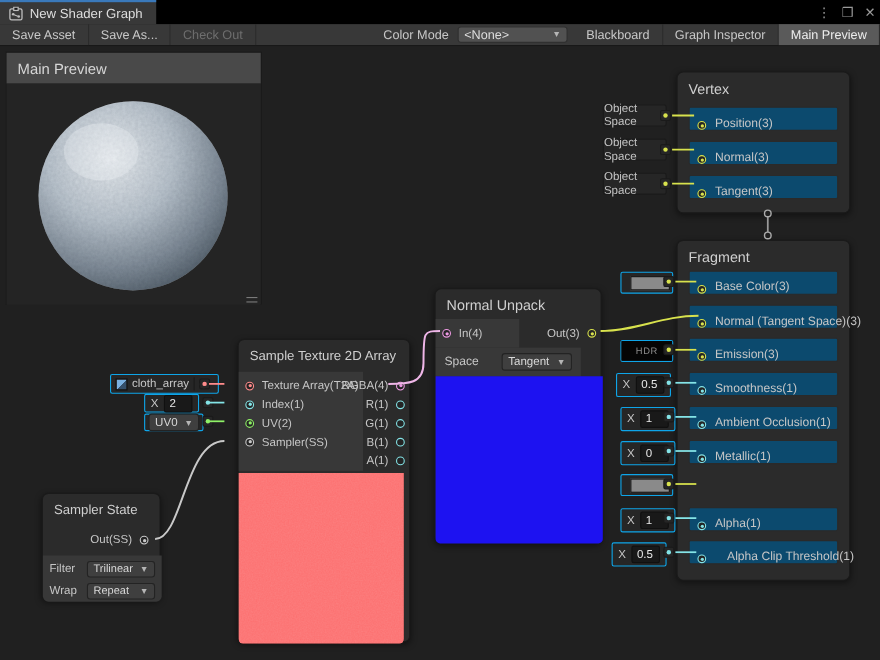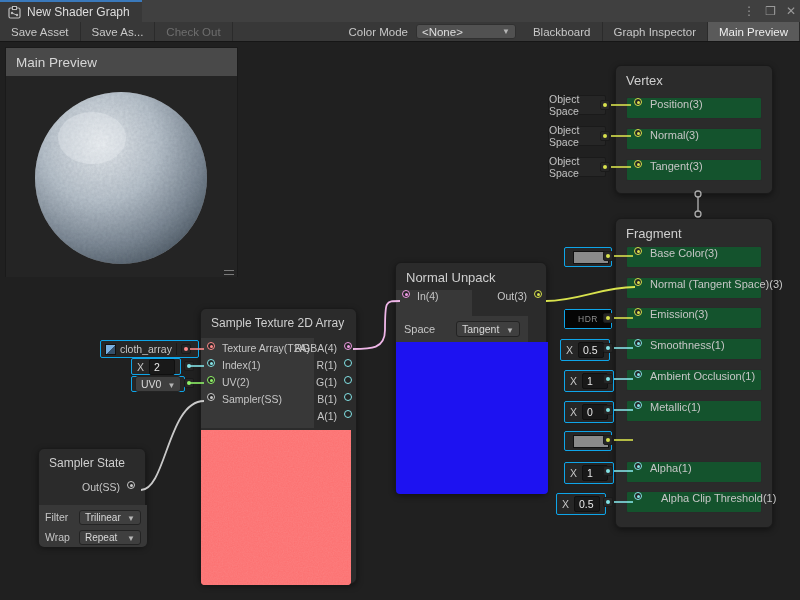--- a/index.html
+++ b/index.html
@@ -1,21 +1,21 @@
 <!DOCTYPE html>
 <html><head>
 <meta charset="utf-8">
 <style>
   * { margin:0; padding:0; box-sizing:border-box; }
   html,body { width:800px; height:600px; overflow:hidden; background:#202020;
     font-family:"Liberation Sans","DejaVu Sans",sans-serif; }
   .app { position:relative; width:800px; height:600px; }
 
   
-  .titlebar { position:absolute; left:0; top:0; width:800px; height:22px; background:#404040; }
+  .titlebar { position:absolute; left:0; top:0; width:800px; height:22px; background:#000000; }
   .tab { position:absolute; left:0; top:0; height:22px; width:142px; background:#383838;
     border-top:2px solid #3a79bb; display:flex; align-items:center; gap:6px; padding:0 8px; }
   .tab-label { color:#dedede; font-size:12px; white-space:nowrap; }
   .win-icons { position:absolute; right:4px; top:0; height:22px; display:flex; align-items:center; gap:10px; }
   .win-icons span { color:#9a9a9a; font-size:12px; line-height:22px; cursor:default; }
 
   
   .toolbar { position:absolute; left:0; top:22px; width:800px; height:20px; background:#383838;
     border-bottom:1px solid #161616; display:flex; align-items:stretch; font-size:11.5px; color:#c8c8c8; }
   .tb-btn { display:flex; align-items:center; padding:0 11px; border-right:1px solid #2b2b2b; cursor:default; white-space:nowrap; }
@@ -28,22 +28,22 @@
   .dd-arrow { font-size:8px; color:#b5b5b5; }
 
   
   .canvas { position:absolute; left:0; top:42px; width:800px; height:558px; background:#202020; }
   .wires { position:absolute; left:0; top:0; width:800px; height:558px; pointer-events:none; z-index:5; }
 
   
   .node { position:absolute; background:#2b2b2b; border:1px solid #1a1a1a; border-radius:6px;
     box-shadow:0 2px 6px rgba(0,0,0,.45); z-index:2; }
   .node-title { color:#cfcfcf; font-size:13px; padding:7px 10px 6px 10px; white-space:nowrap; }
-  .slot-row { position:absolute; left:10px; width:136px; height:22px; background:#14532d;
-    border:1px solid #2a2a2a; border-radius:2px; display:flex; align-items:flex-start; gap:8px; padding:0 7px; }
+  .slot-row { position:absolute; left:10px; width:136px; height:22px; background:#0c4a6e;
+    border:1px solid #2a2a2a; border-radius:2px; display:flex; align-items:flex-end; gap:8px; padding:0 7px; }
   .slot-label { color:#c6c6c6; font-size:11px; white-space:nowrap; }
 
   .port { width:8px; height:8px; border-radius:50%; border:1.5px solid; background:#242424;
     display:flex; align-items:center; justify-content:center; flex:none; }
   .port .dot { width:3px; height:3px; border-radius:50%; }
   .c-vec3  { border-color:#d8e24d; } .c-vec3  .dot{ background:#d8e24d; }
   .c-float { border-color:#84e4e7; } .c-float .dot{ background:#84e4e7; }
   .c-vec2  { border-color:#8ff167; } .c-vec2  .dot{ background:#8ff167; }
   .c-vec4  { border-color:#ef9ae4; } .c-vec4  .dot{ background:#ef9ae4; }
   .c-tex   { border-color:#ff8b8b; } .c-tex   .dot{ background:#ff8b8b; }
@@ -60,34 +60,34 @@
 
   .xfield { display:flex; align-items:center; gap:5px; padding:2px 5px; }
   .xfield .val { background:#191919; border:1px solid #101010; border-radius:2px; color:#e8e8e8;
     min-width:26px; padding:1px 4px; font-size:10.5px; }
   .swatch-outer { width:46px; height:18px; display:flex; align-items:center; justify-content:flex-end; padding:2px; }
   .swatch { width:36px; height:13px; background:#8a8a8a; border:1px solid #101010; }
   .hdr-box { width:46px; height:18px; background:#050505; display:flex; align-items:center; justify-content:center; }
   .hdr-box span { color:#8d8d8d; font-size:8.5px; letter-spacing:.5px; }
 
   .mini-dd { background:#3f3f3f; border:1px solid #232323; border-radius:3px; color:#d8d8d8;
-    font-size:10.5px; display:flex; align-items:flex-end; justify-content:space-between; gap:6px; padding:1px 5px; }
+    font-size:10.5px; display:flex; align-items:center; justify-content:space-between; gap:6px; padding:1px 5px; }
 
   
   .panel { position:absolute; left:5px; top:5px; width:233px; height:230px; background:#242424;
     border:1px solid #1a1a1a; z-index:2; }
   .panel-header { height:28px; background:#494949; display:flex; align-items:center; padding:0 10px;
     color:#d6d6d6; font-size:13.5px; }
   .panel-body { position:relative; height:201px; overflow:hidden; background:#242424; }
   .resize-handle { position:absolute; right:3px; bottom:2px; width:10px; height:5px;
     border-top:1.5px solid #7a7a7a; border-bottom:1.5px solid #7a7a7a; }
 
   
   .sec-left { position:absolute; background:#383838; }
-  .io-line { display:flex; align-items:flex-start; gap:7px; height:17px; padding:0 6px; color:#c6c6c6; font-size:10.5px; white-space:nowrap; }
+  .io-line { display:flex; align-items:center; gap:7px; height:17px; padding:0 6px; color:#c6c6c6; font-size:10.5px; white-space:nowrap; }
   .io-line.right { justify-content:flex-end; }
   .preview { position:absolute; left:0; overflow:hidden; border-radius:0 0 4px 4px; }
 
   .objspace { position:absolute; width:58px; height:20px; background:#262626; border:1px solid #1a1a1a;
     border-radius:2px; color:#c2c2c2; font-size:10.5px; display:flex; align-items:center; justify-content:center; z-index:3; }
 
   .texname { display:flex; align-items:center; gap:4px; padding:2px 4px; }
   .tex-icon { width:11px; height:11px; background:linear-gradient(135deg,#7ab0e0 0 50%,#35506b 50% 100%); border:1px solid #111; }
   .picker { color:#bdbdbd; font-size:10px; border-left:1px solid #1a1a1a; padding:0 4px; align-self:stretch; display:flex; align-items:center; }
 </style>
@@ -368,21 +368,21 @@
       <div class="sec-left" style="left:0; top:53px; width:132px; height:26px; display:flex; align-items:center; justify-content:space-between; padding:0 8px;">
         <span style="color:#c6c6c6; font-size:11px;">Space</span>
         <div class="mini-dd" style="width:64px;">
           <span>Tangent</span>
           <span class="dd-arrow">▼</span>
         </div>
       </div>
       <div class="preview" style="top:79px; width:152px; height:152px; background:#1d12f1;"></div>
     </div>
 
-    <div class="node" style="left:200px; top:266px; width:157px; height:276px;">
+    <div class="node" style="left:216px; top:266px; width:157px; height:276px;">
       <div class="node-title" style="font-size:12px;">Sample Texture 2D Array</div>
       <div class="sec-left" style="left:0; top:29px; width:113px; height:90px; padding-top:4px;">
         <div class="io-line">
           <span class="port c-tex">
               <span class="dot"></span>
             </span>
           <span>Texture Array(T2A)</span>
         </div>
         <div class="io-line">
           <span class="port c-float">

